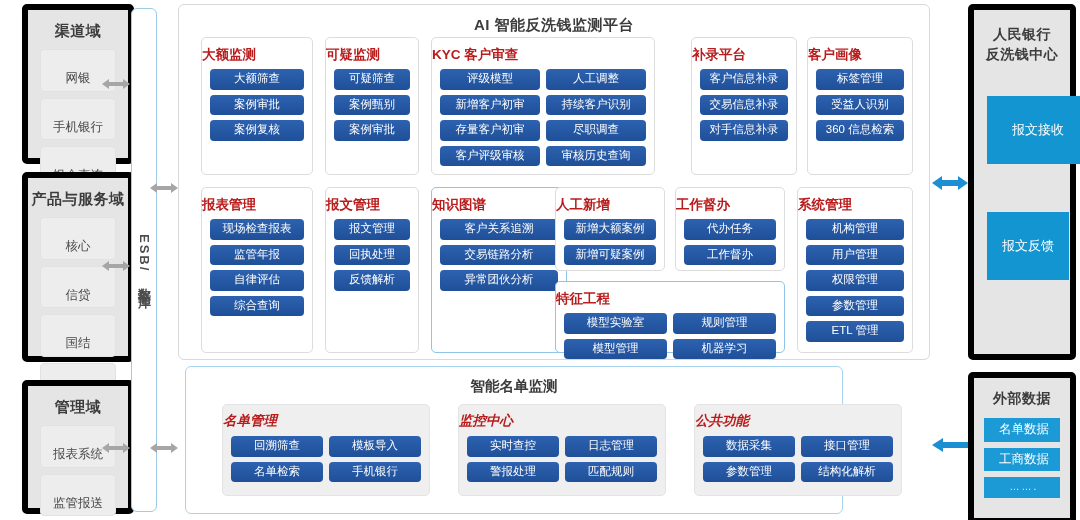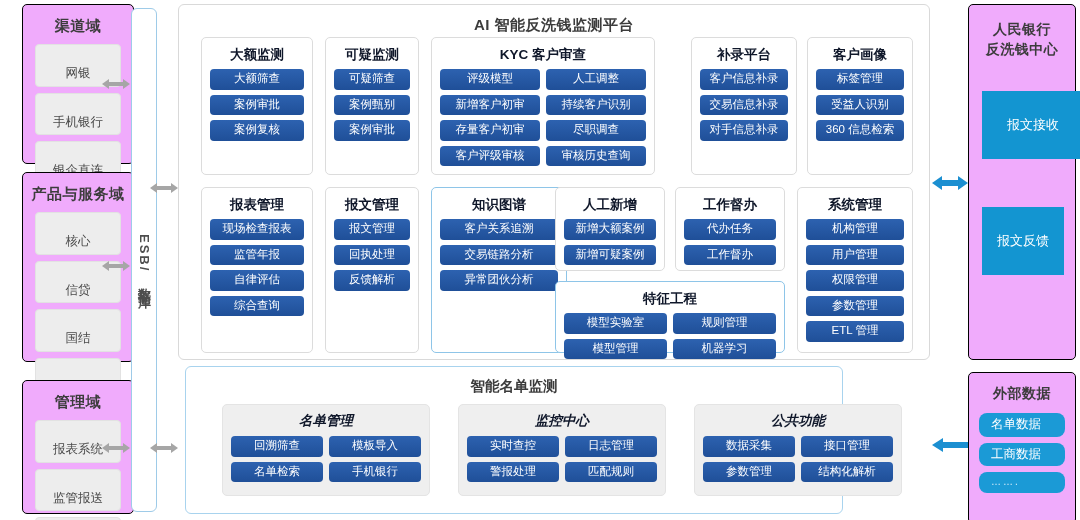--- a/index.html
+++ b/index.html
@@ -8,22 +8,22 @@
     background: #ffffff;
     font-family: "Liberation Sans", "DejaVu Sans", sans-serif;
     color: #3b3b3b;
     overflow: hidden;
   }
   #root { position: relative; width: 1080px; height: 520px; }
 
   
   .panel {
     position: absolute;
-    background: #f0abfc;
-    border: 1px solid #000000;
+    background: #e5e5e5;
+    border: 6px solid #000000;
     border-radius: 5px;
   }
   .panel-title {
     text-align: center;
     font-weight: bold;
     color: #3c3c3c;
     letter-spacing: .5px;
   }
 
   
@@ -79,22 +79,22 @@
   }
 
   .mod {
     position: absolute;
     background: #fff;
     border: 1px solid #dcdcdc;
     border-radius: 5px;
   }
   .mod.hl { border-color: #8ec5e8; }
   .mod-title {
-    text-align: center; font-size: 13.5px; font-weight: bold;
-    color: #0f172a; padding-top: 8px; padding-bottom: 5px;
+    font-size: 13.5px; font-weight: bold;
+    color: #b91c1c; padding-top: 8px; padding-bottom: 5px;
   }
   .btns { display: flex; flex-wrap: wrap; gap: 5px 6px; padding: 0 8px; justify-content: center; }
   .btn {
     background: #2458a6;
     background-image: linear-gradient(180deg,#2d62b0 0%,#1f4f98 100%);
     color: #ffffff;
     font-size: 11.5px;
     border-radius: 4px;
     text-align: center;
     padding: 4px 0 5px 0;
@@ -134,25 +134,25 @@
     background: #1395d1;
     color: #fff;
     font-size: 13px;
     text-align: center;
     display: flex; align-items: center; justify-content: center;
   }
   .cyan-chip {
     background: #1b9ad6;
     color: #fff;
     font-size: 12.5px;
-    text-align: left;
-    padding: 5px 0 6px 12px;
+    text-align: center;
+    padding: 5px 0 6px 4px;
     margin: 0 10px 6px 10px;
     line-height: 1;
-    border-radius: 8px;
+    border-radius: 0;
   }
   .cyan-chip.dots { font-size: 10px; letter-spacing: 2px; color: #d9eefa; }
 </style>
 </head>
 <body>
 
 <div id="root">
 
   <div class="panel domain" id="dom0" style="left:22px; top:4px; height:160px;">
     <div class="panel-title">渠道域</div>

